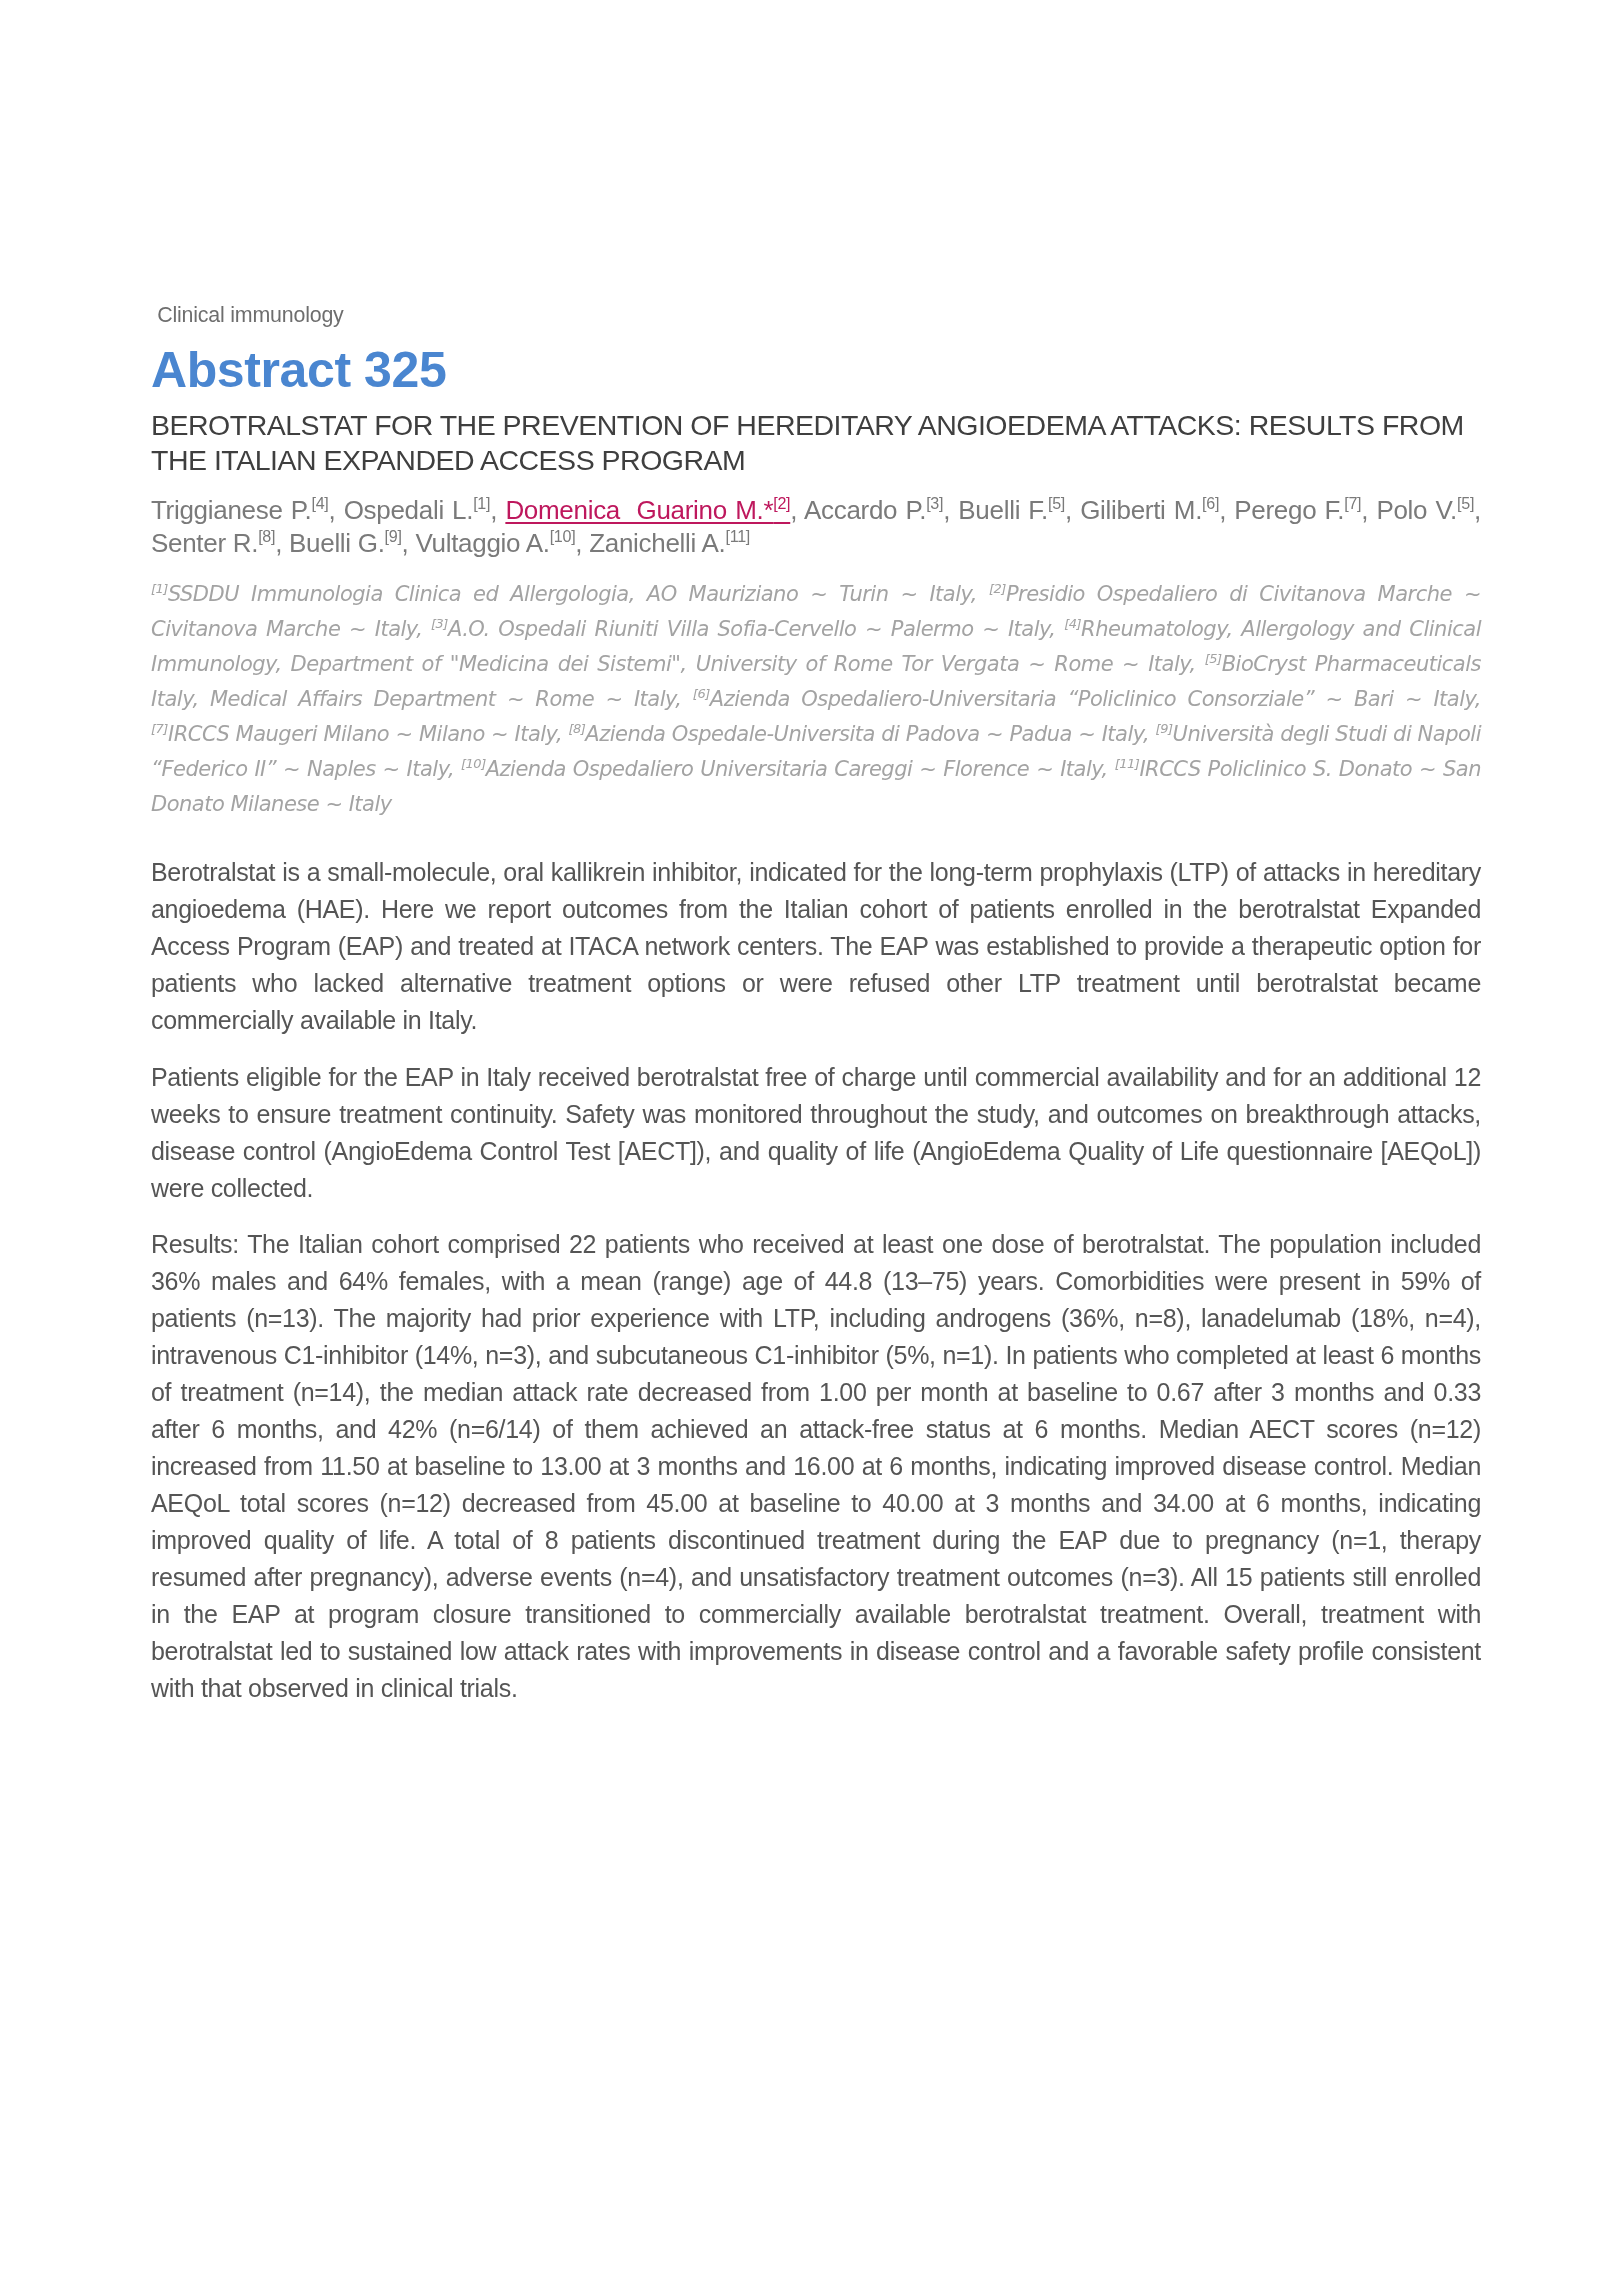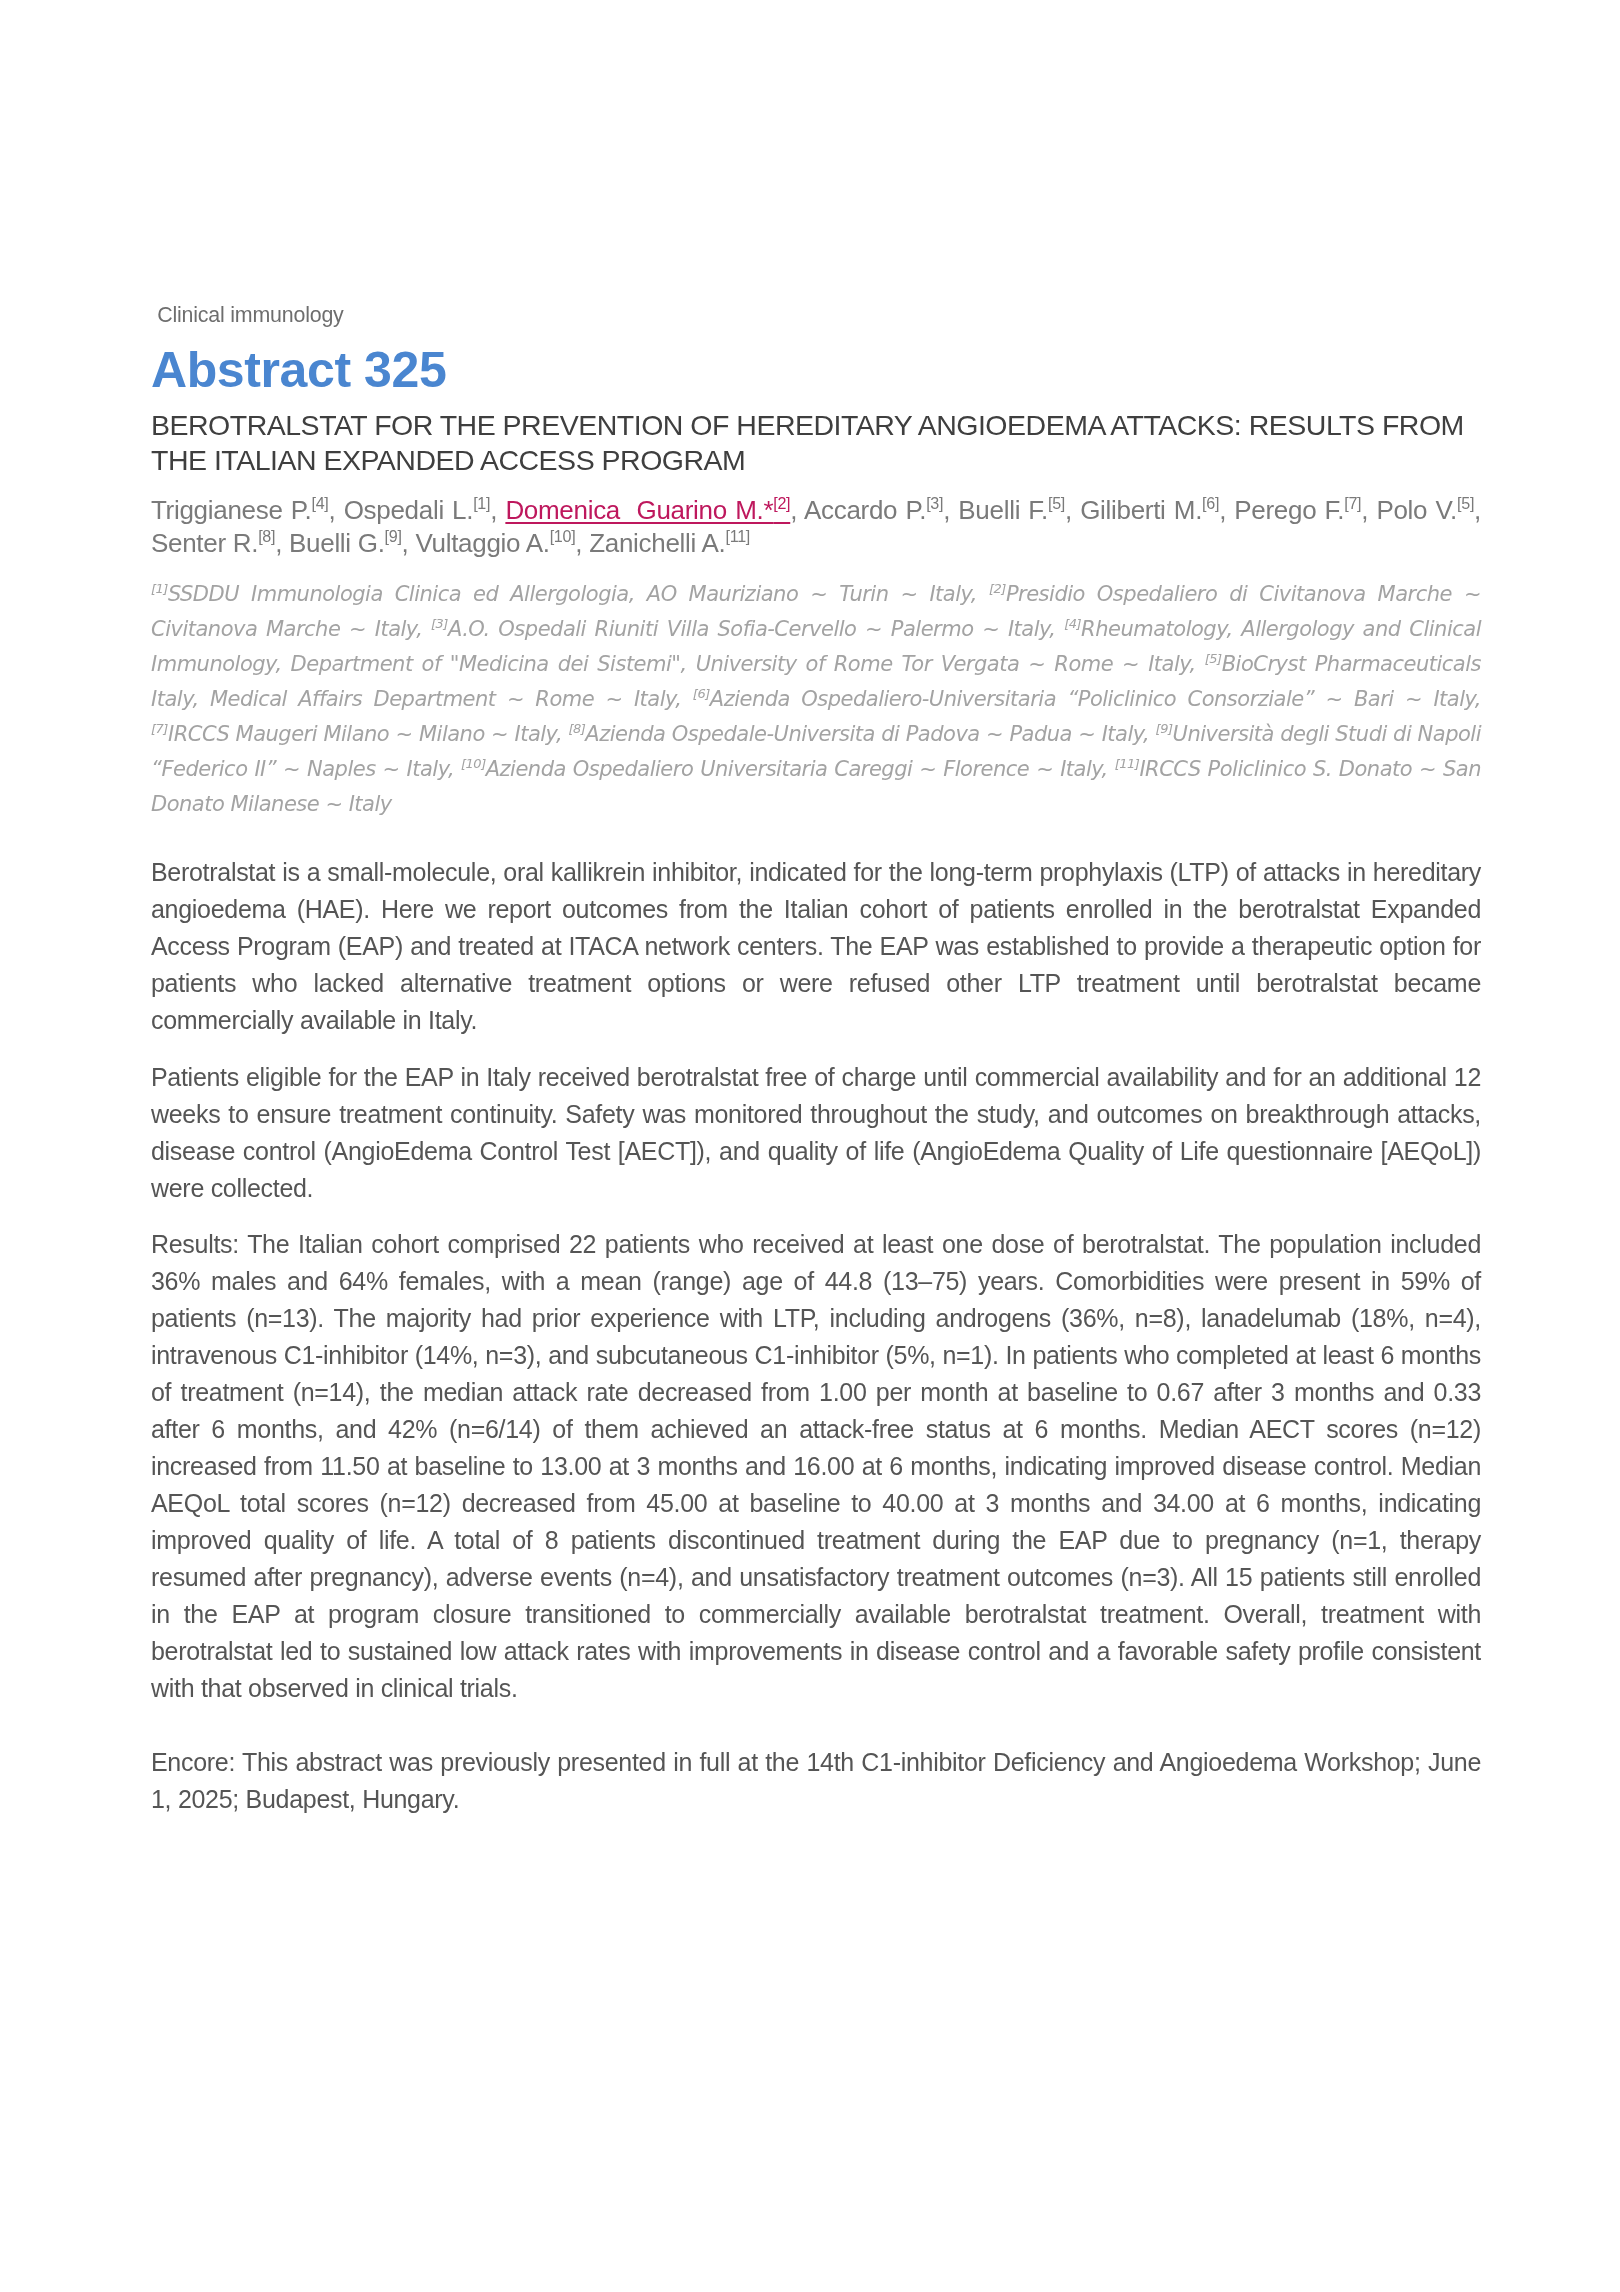--- a/index.html
+++ b/index.html
@@ -125,16 +125,15 @@
     <span class="author"><span>Vultaggio A.</span><sup>[10]</sup></span>,
     <span class="author"><span>Zanichelli A.</span><sup>[11]</sup></span>
   </div>
 
   <div class="affiliations"><span><sup>[1]</sup><span>SSDDU Immunologia Clinica ed Allergologia, AO Mauriziano ~ Turin ~ Italy, </span></span><span><sup>[2]</sup><span>Presidio Ospedaliero di Civitanova Marche ~ Civitanova Marche ~ Italy, </span></span><span><sup>[3]</sup><span>A.O. Ospedali Riuniti Villa Sofia-Cervello ~ Palermo ~ Italy, </span></span><span><sup>[4]</sup><span>Rheumatology, Allergology and Clinical Immunology, Department of "Medicina dei Sistemi", University of Rome Tor Vergata ~ Rome ~ Italy, </span></span><span><sup>[5]</sup><span>BioCryst Pharmaceuticals Italy, Medical Affairs Department ~ Rome ~ Italy, </span></span><span><sup>[6]</sup><span>Azienda Ospedaliero-Universitaria “Policlinico Consorziale” ~ Bari ~ Italy, </span></span><span><sup>[7]</sup><span>IRCCS Maugeri Milano ~ Milano ~ Italy, </span></span><span><sup>[8]</sup><span>Azienda Ospedale-Universita di Padova ~ Padua ~ Italy, </span></span><span><sup>[9]</sup><span>Università degli Studi di Napoli “Federico II” ~ Naples ~ Italy, </span></span><span><sup>[10]</sup><span>Azienda Ospedaliero Universitaria Careggi ~ Florence ~ Italy, </span></span><span><sup>[11]</sup><span>IRCCS Policlinico S. Donato ~ San Donato Milanese ~ Italy</span></span></div>
 
   <div class="body">
     <p>Berotralstat is a small-molecule, oral kallikrein inhibitor, indicated for the long-term prophylaxis (LTP) of attacks in hereditary angioedema (HAE). Here we report outcomes from the Italian cohort of patients enrolled in the berotralstat Expanded Access Program (EAP) and treated at ITACA network centers. The EAP was established to provide a therapeutic option for patients who lacked alternative treatment options or were refused other LTP treatment until berotralstat became commercially available in Italy.</p>
     <p>Patients eligible for the EAP in Italy received berotralstat free of charge until commercial availability and for an additional 12 weeks to ensure treatment continuity. Safety was monitored throughout the study, and outcomes on breakthrough attacks, disease control (AngioEdema Control Test [AECT]), and quality of life (AngioEdema Quality of Life questionnaire [AEQoL]) were collected.</p>
     <p>Results: The Italian cohort comprised 22 patients who received at least one dose of berotralstat. The population included 36% males and 64% females, with a mean (range) age of 44.8 (13–75) years. Comorbidities were present in 59% of patients (n=13). The majority had prior experience with LTP, including androgens (36%, n=8), lanadelumab (18%, n=4), intravenous C1-inhibitor (14%, n=3), and subcutaneous C1-inhibitor (5%, n=1). In patients who completed at least 6 months of treatment (n=14), the median attack rate decreased from 1.00 per month at baseline to 0.67 after 3 months and 0.33 after 6 months, and 42% (n=6/14) of them achieved an attack-free status at 6 months. Median AECT scores (n=12) increased from 11.50 at baseline to 13.00 at 3 months and 16.00 at 6 months, indicating improved disease control. Median AEQoL total scores (n=12) decreased from 45.00 at baseline to 40.00 at 3 months and 34.00 at 6 months, indicating improved quality of life. A total of 8 patients discontinued treatment during the EAP due to pregnancy (n=1, therapy resumed after pregnancy), adverse events (n=4), and unsatisfactory treatment outcomes (n=3). All 15 patients still enrolled in the EAP at program closure transitioned to commercially available berotralstat treatment. Overall, treatment with berotralstat led to sustained low attack rates with improvements in disease control and a favorable safety profile consistent with that observed in clinical trials.</p>
-    <p class="encore">Encore: This abstract was previously presented in full at the 14th C1-inhibitor Deficiency and Angioedema Workshop; June 1, 2025; Budapest, Hungary.</p>
   </div>
 </div>
 
 
 </body></html>

